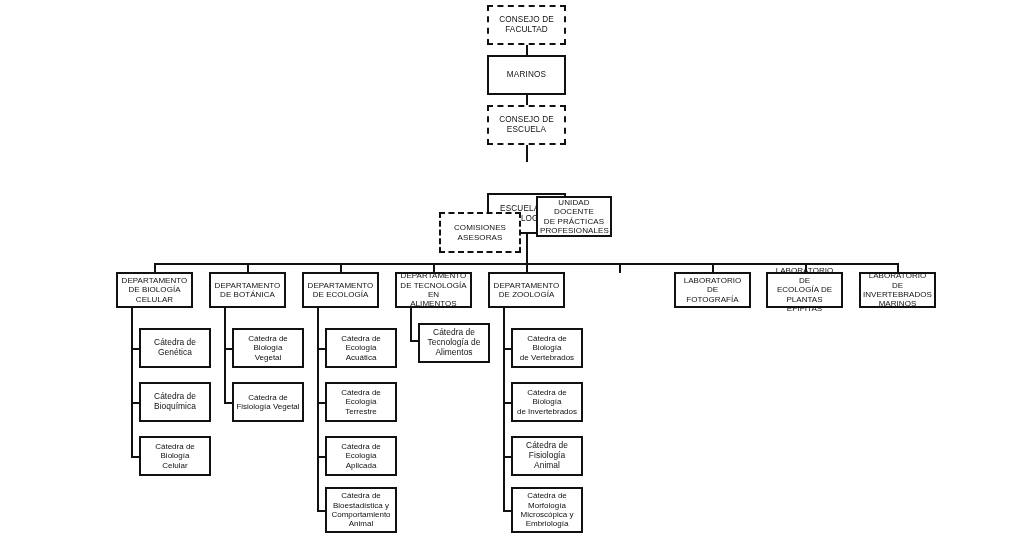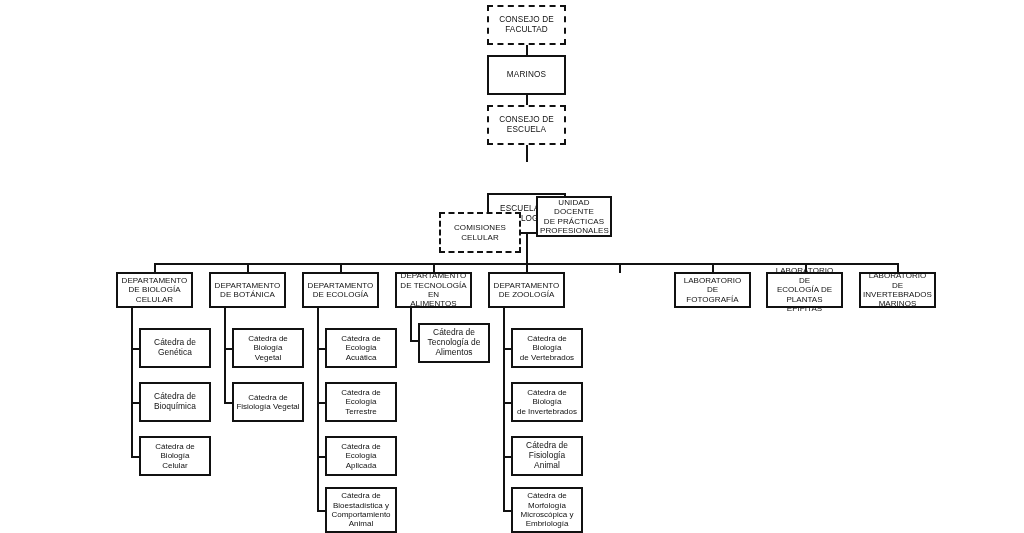--- a/index.html
+++ b/index.html
@@ -115,21 +115,21 @@
     <span class="label">CONSEJO DE
 ESCUELA</span>
   </div>
   <div class="node t-upper" style="left:487px; top:162px; width:79px; height:41px;margin-top:31px;">
     <span class="label">ESCUELA DE
 BIOLOGÍA</span>
   </div>
 
   <div class="node t-unit dashed" style="left:439px; top:212px; width:82px; height:41px;">
     <span class="label">COMISIONES
-CELULAR</span>
+ASESORAS</span>
   </div>
   <div class="node t-unit" style="left:536px; top:196px; width:76px; height:41px;">
     <span class="label">UNIDAD DOCENTE
 DE PRÁCTICAS
 PROFESIONALES</span>
   </div>
 
   <div class="node t-dept" style="left:116px; top:272px; width:77px; height:36px;">
     <span class="label">DEPARTAMENTO
 DE BIOLOGÍA

